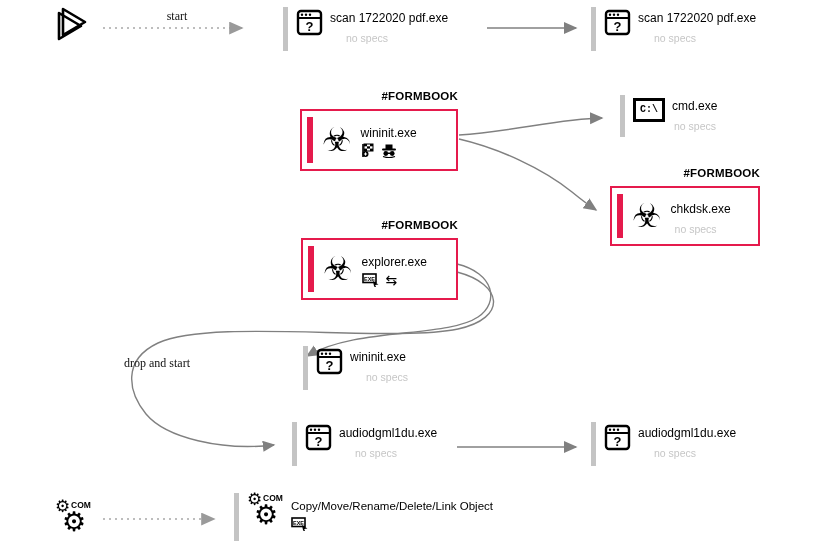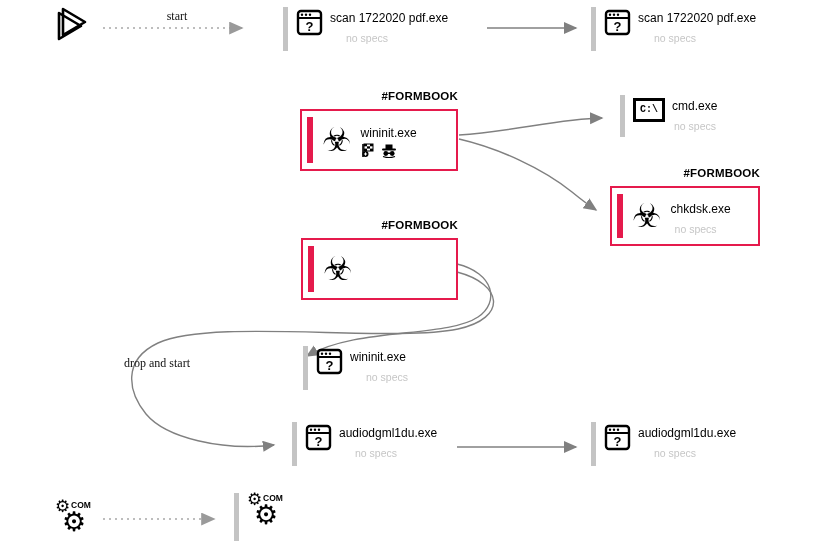--- a/index.html
+++ b/index.html
@@ -178,20 +178,31 @@
       <div class="nsub" style="margin-left:4px;">no specs</div>
     </div>
   </div>
 </div>
 
 <div class="malwrap" style="left:301px;top:219px;width:157px;">
   <div class="maltag">#FORMBOOK</div>
   <div class="malbox" style="height:48px;">
     <div class="redbar" style="height:46px;"></div>
     <span class="bio">☣</span>
+    <div class="maltext">
+      <div class="ntitle">explorer.exe</div>
+      <div class="badges">
+        <svg width="18" height="14" viewBox="0 0 18 14">
+          <rect x="1" y="1" width="13" height="8.5" fill="#fff" stroke="#000" stroke-width="1.6"></rect>
+          <text x="7.5" y="7.6" text-anchor="middle" font-size="5.5" font-weight="bold" fill="#000">EXE</text>
+          <polygon points="11,8 16.5,11.5 13.2,12 14,14 12.5,14 11.8,12.2" fill="#000"></polygon>
+        </svg>
+        <span class="swapglyph">⇆</span>
+      </div>
+    </div>
   </div>
 </div>
 
 <div class="node" style="left:303px;top:346px;">
   <div class="vbar h44"></div>
   <svg class="iconbox" width="27" height="27" viewBox="0 0 27 27">
     <rect x="2" y="2" width="23" height="23" rx="3" fill="#fff" stroke="#000" stroke-width="2.4"></rect>
     <line x1="2" y1="9" x2="25" y2="9" stroke="#000" stroke-width="2"></line>
     <circle cx="6" cy="5.7" r="1.2" fill="#000"></circle>
       <circle cx="10" cy="5.7" r="1.2" fill="#000"></circle>
@@ -244,13 +255,23 @@
   </div>
 </div>
 
 <div class="node" style="left:234px;top:493px;">
   <div class="vbar h48"></div>
   <div class="comicon" style="margin-top:0;">
     <span class="gear-small">⚙</span>
     <span class="comtxt">COM</span>
     <span class="gear-big">⚙</span>
   </div>
+  <div class="ntext" style="margin-left:2px;">
+    <div class="com-node-title">Copy/Move/Rename/Delete/Link Object</div>
+    <div class="badges" style="margin-top:4px;">
+      <svg width="18" height="14" viewBox="0 0 18 14">
+        <rect x="1" y="1" width="13" height="8.5" fill="#fff" stroke="#000" stroke-width="1.6"></rect>
+        <text x="7.5" y="7.6" text-anchor="middle" font-size="5.5" font-weight="bold" fill="#000">EXE</text>
+        <polygon points="11,8 16.5,11.5 13.2,12 14,14 12.5,14 11.8,12.2" fill="#000"></polygon>
+      </svg>
+    </div>
+  </div>
 </div>
 
 </body></html>

